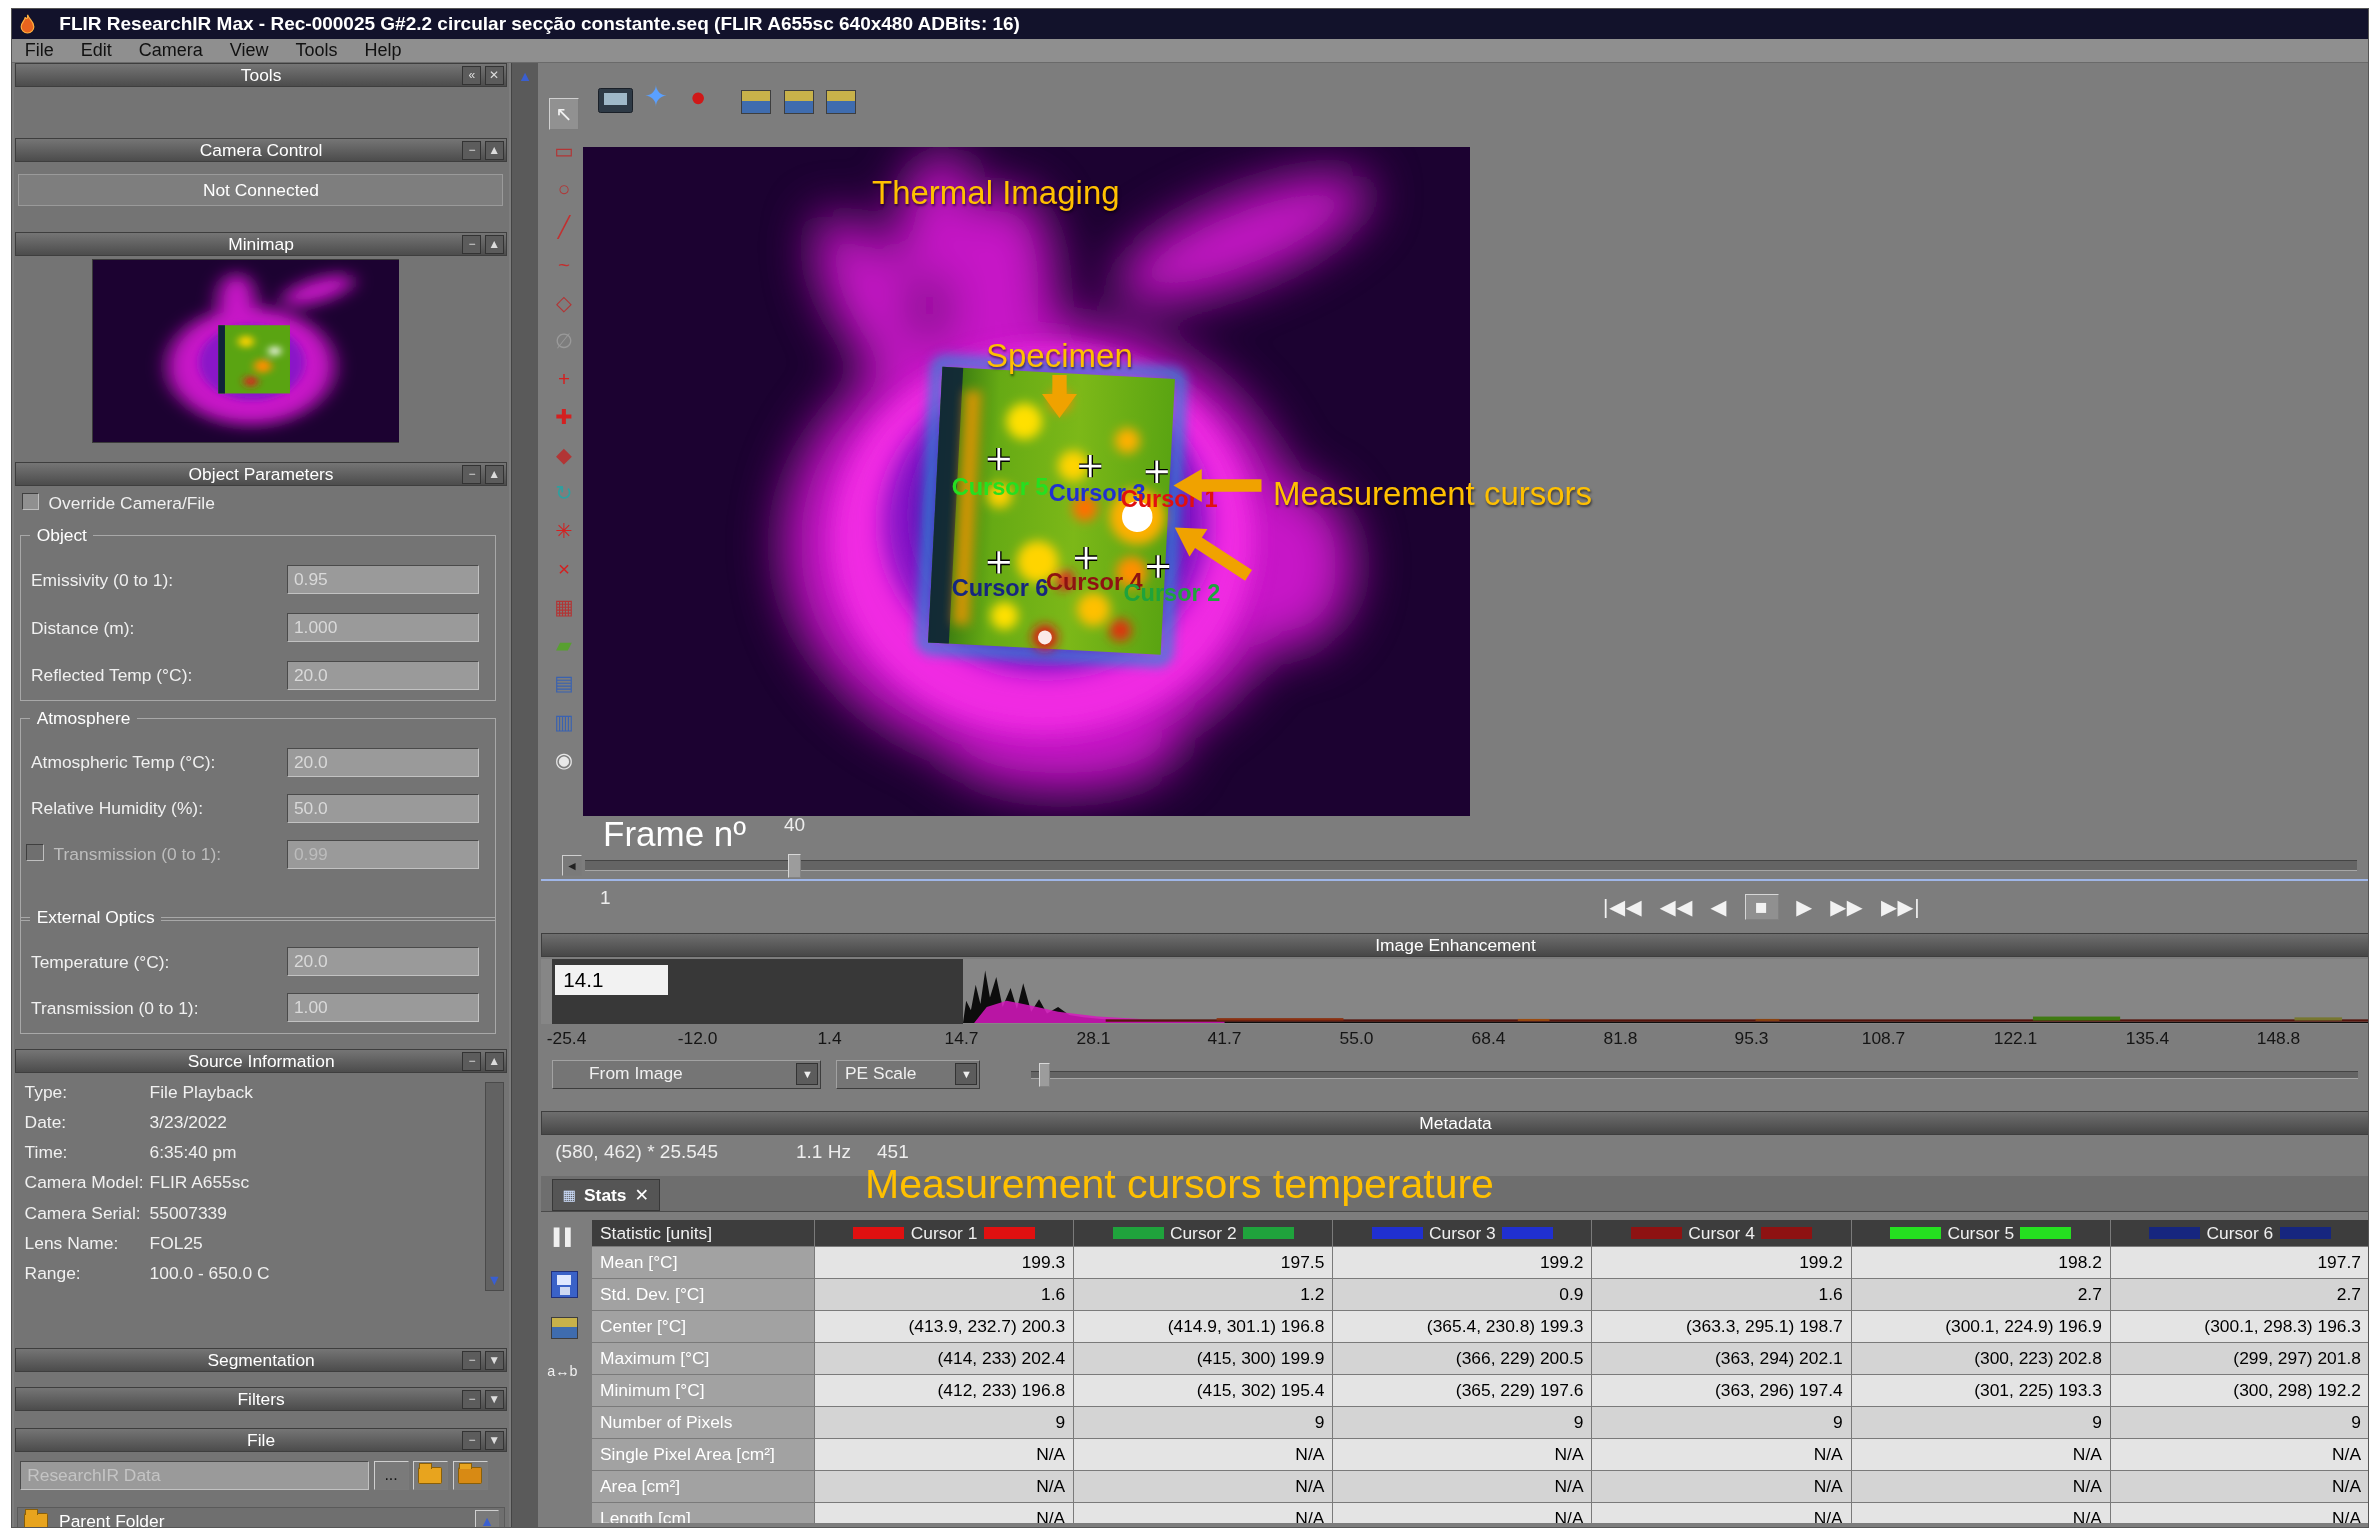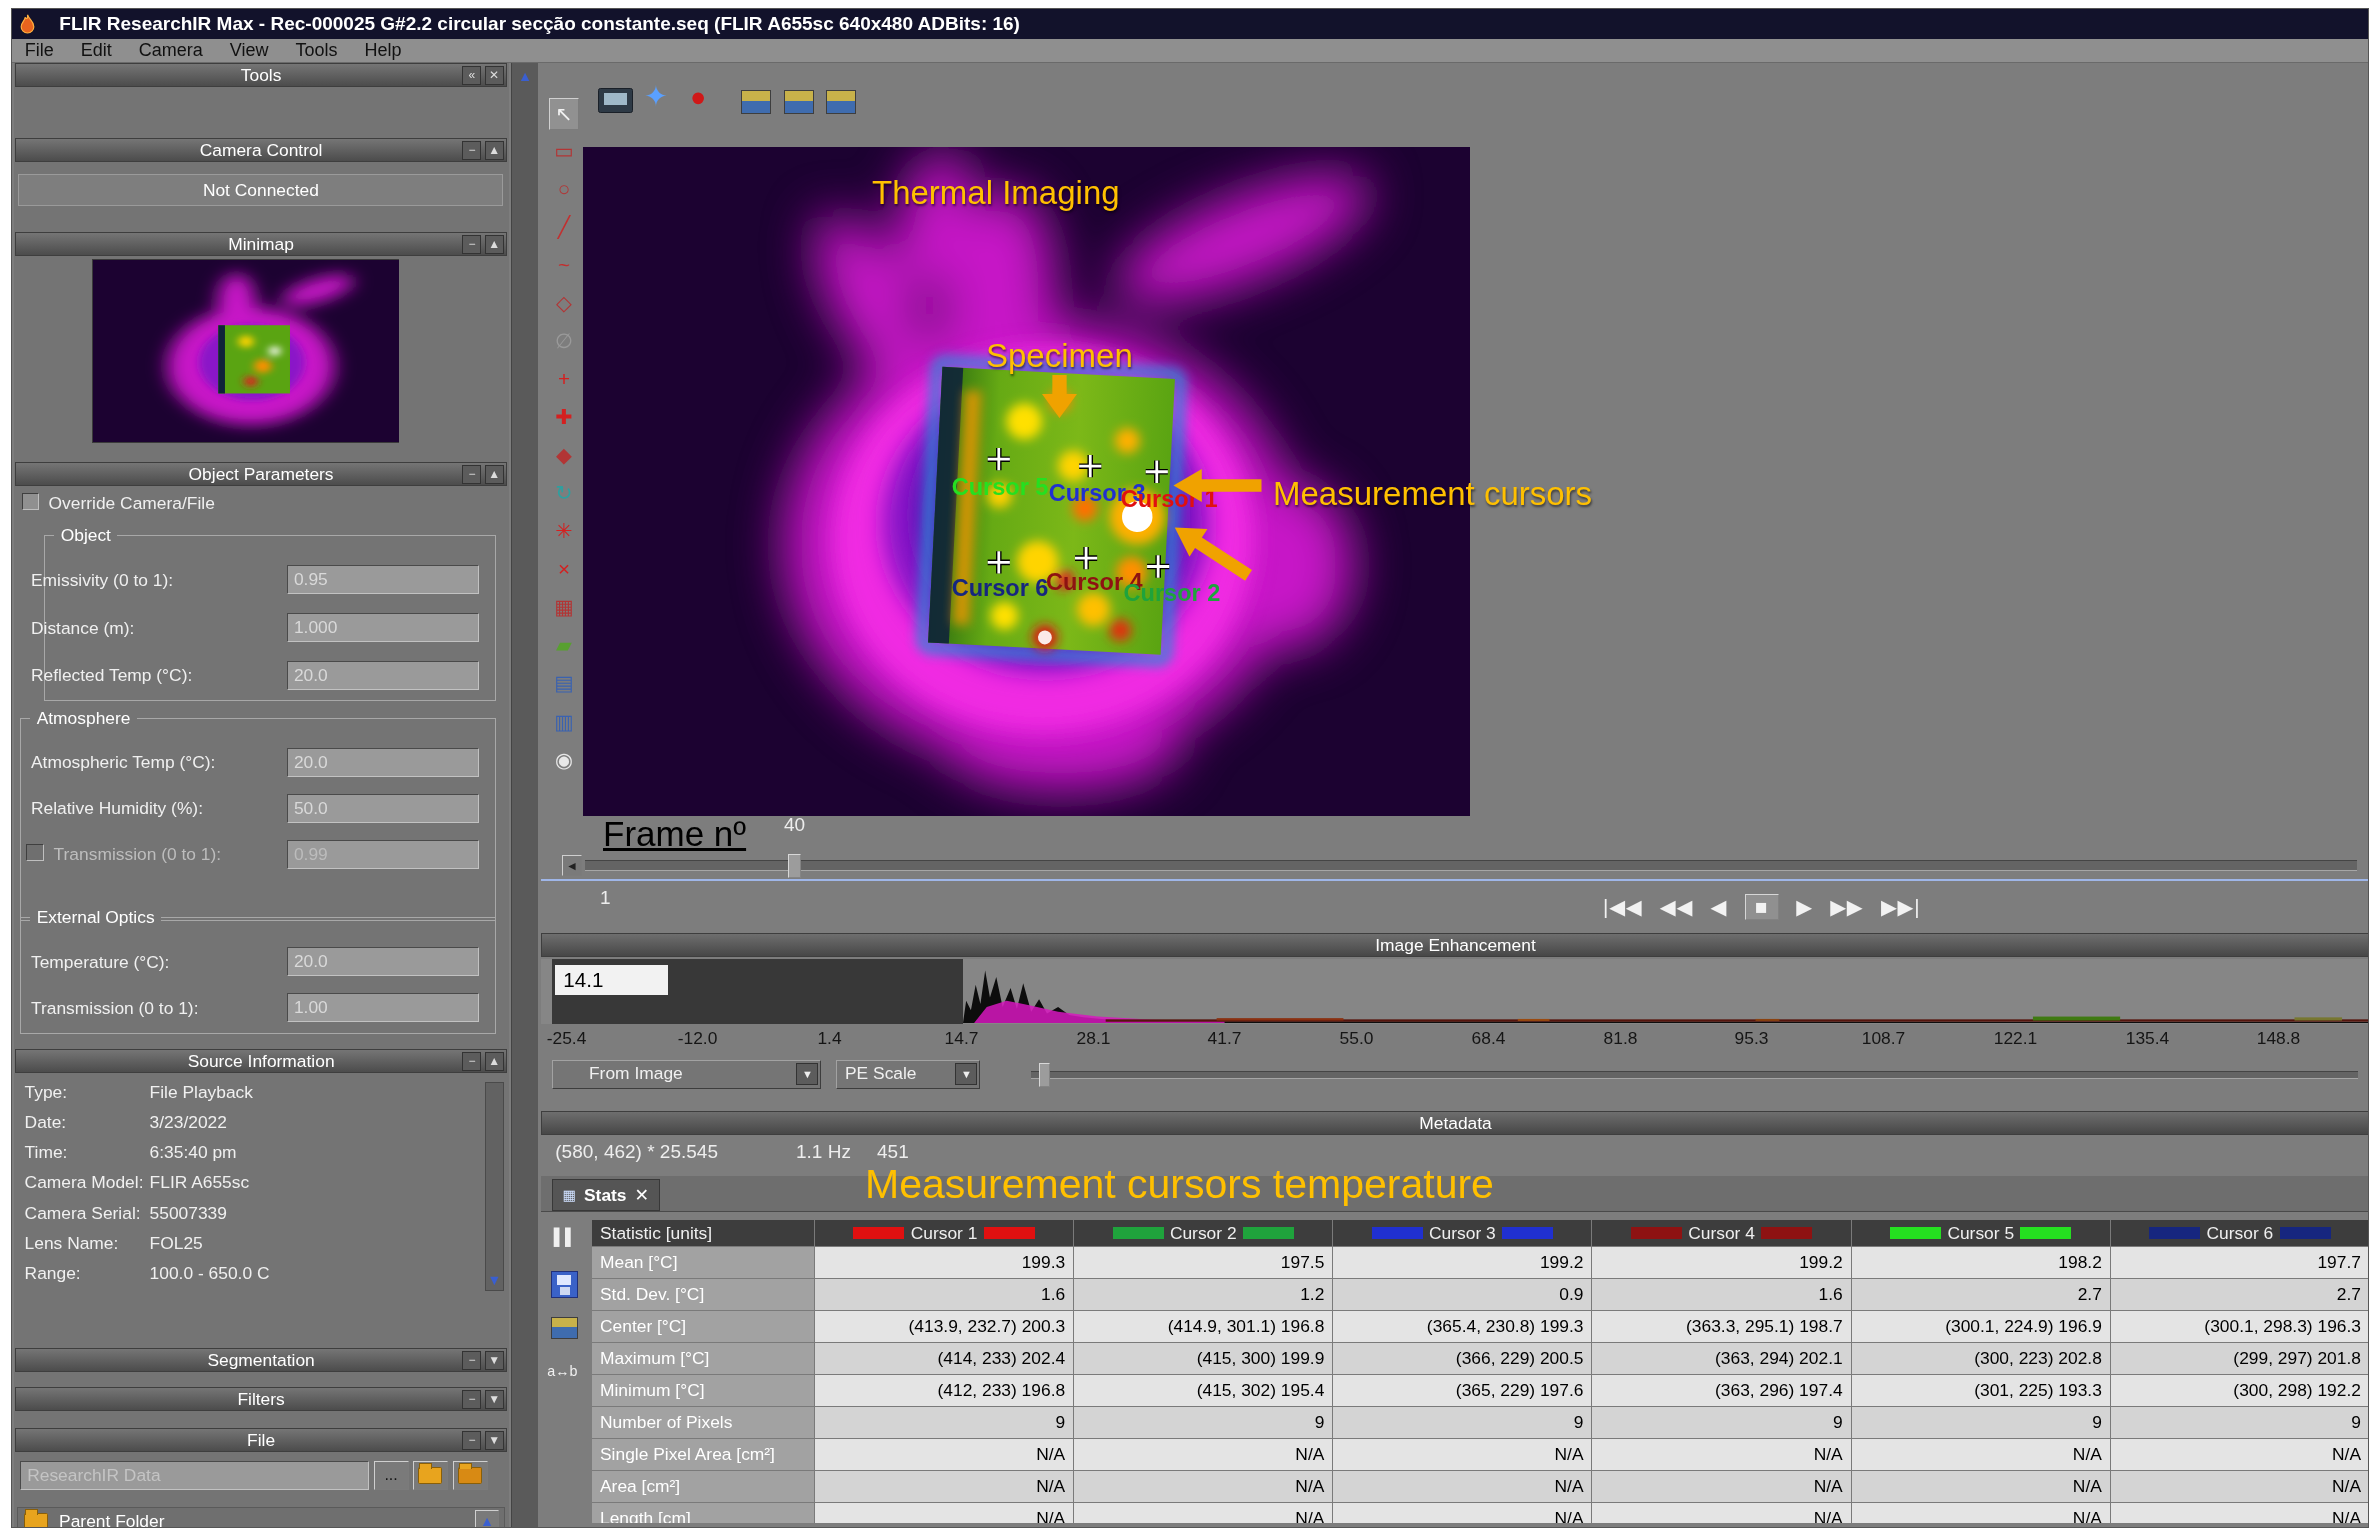--- a/index.html
+++ b/index.html
@@ -131,21 +131,21 @@
     <div class="hdr" style="top:399px;">
       <span>Object Parameters</span>
       <span class="btns">
         <span class="hbtn">−</span>
         <span class="hbtn">▲</span>
       </span>
     </div>
     <div class="chk" style="left:8px; top:430px;"></div>
     <span class="lbl" style="left:35px; top:430px;">Override Camera/File</span>
 
-    <div class="grp" style="top:472px; height:166px;margin-left:24px;">
+    <div class="grp" style="top:472px; height:166px;">
       <span class="glbl">Object</span>
     </div>
     <span class="lbl" style="left:17.4px; top:507px;">Emissivity (0 to 1):</span>
     <div class="inp" style="left:273px; top:502px; width:192px;">0.95</div>
     <span class="lbl" style="left:17.4px; top:555px;">Distance (m):</span>
     <div class="inp" style="left:273px; top:550px; width:192px;">1.000</div>
     <span class="lbl" style="left:17.4px; top:602px;">Reflected Temp (°C):</span>
     <div class="inp" style="left:273px; top:598px; width:192px;">20.0</div>
 
     <div class="grp" style="top:655px; height:203px;">
@@ -357,21 +357,21 @@
           <polygon points="22,54 0,24 13,24 13,0 31,0 31,24 44,24" style="fill: rgb(240, 162, 0);"></polygon>
         </svg>
     <span class="ann shadowed" style="left: 732px; top: 412px; font-size: 33px; color: rgb(255, 192, 0);">Measurement cursors</span>
     <svg class="abs" style="left:632px; top:406px;" width="89" height="33" viewBox="0 0 112 42">
           <polygon points="0,21 36,0 36,13 112,13 112,29 36,29 36,42" style="fill: rgb(240, 162, 0);"></polygon>
         </svg>
     <svg class="abs" style="left:632px; top:452px; transform:rotate(33deg); transform-origin:8px 16.6px;" width="89" height="33" viewBox="0 0 112 42">
           <polygon points="0,21 36,0 36,13 112,13 112,29 36,29 36,42" style="fill: rgb(240, 162, 0);"></polygon>
         </svg>
 
-    <span class="ann" style="left: 62px; top: 751px; font-size: 35px; text-decoration: underline; color: #000000;">Frame nº</span>
+    <span class="ann" style="left: 62px; top: 751px; font-size: 35px; color: #ffffff;">Frame nº</span>
     <span class="abs" style="left:243px; top:751px; font-size:19px; color:#ededed;">40</span>
     <div class="sbtn" style="left:20.6px; top:792px; width:20.6px; height:20.6px; font-size:9.5px; color:#222;">◀</div>
     <div class="track" style="left:44px; top:797px; width:1772px; height:11px;"></div>
     <div class="handle" style="left:247px; top:791px; width:12.7px; height:24px;"></div>
     <div class="abs" style="left:0; top:816px; width:1829px; height:2.4px; background:#9fb6e8;"></div>
     <span class="abs" style="left:59px; top:824px; font-size:19px; color:#ededed;">1</span>
     <div class="abs" style="left:1062px; top:831px; display:flex; gap:17.4px; align-items:center;">
       <span class="tbtn">|◀◀</span>
       <span class="tbtn">◀◀</span>
       <span class="tbtn">◀</span>

